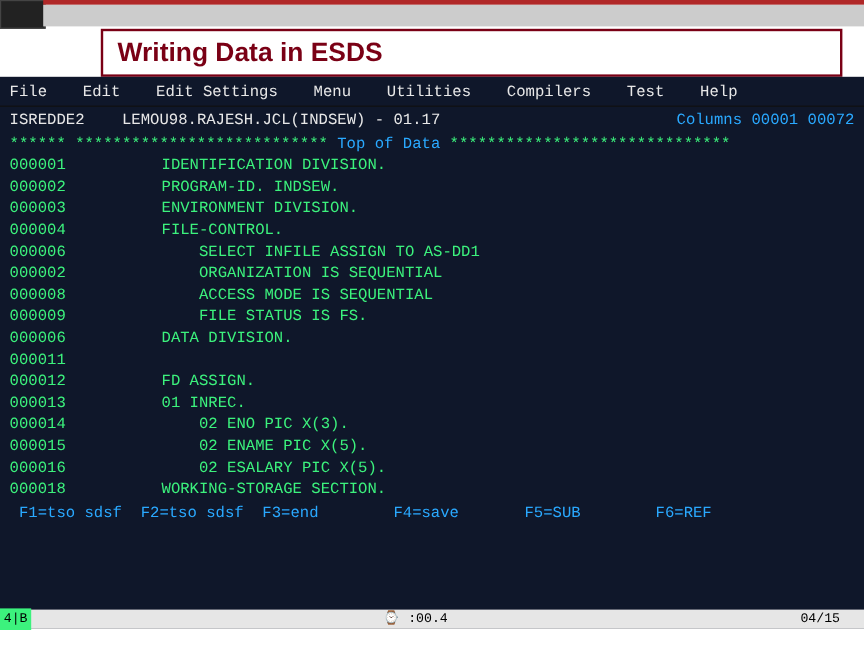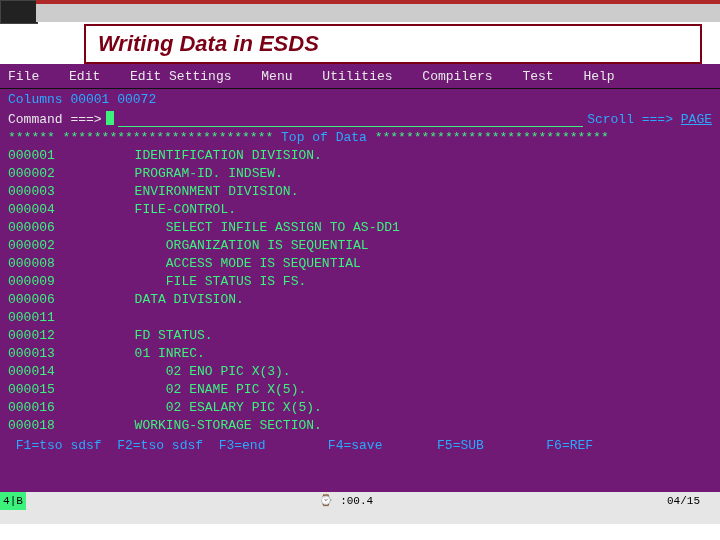--- a/index.html
+++ b/index.html
@@ -1,40 +1,40 @@
 <!DOCTYPE html>
 <html><head>
 <meta charset="utf-8">
 <style>
   html,body{margin:0;padding:0;width:720px;height:540px;background:#f0f0f0;font-family:sans-serif;overflow:hidden}
   .slide{position:relative;width:720px;height:540px;background:#fff}
   .corner-block{position:absolute;left:0;top:0;width:36px;height:22px;background:#222;border:1px solid #444}
   .red-strip{position:absolute;left:36px;right:0;top:0;height:4px;background:#b02828}
   .gray-strip{position:absolute;left:36px;right:0;top:4px;height:18px;background:#ccc}
   .title-bar{position:absolute;left:84px;right:18px;top:24px;height:36px;border:2px solid #7a0015;background:#fff;display:flex;align-items:center;padding-left:12px}
-  .title-txt{font-size:22px;font-weight:bold;font-style:italic;color:#7a0015}
-  .term{position:absolute;left:0;top:64px;width:720px;height:460px;background:#701a75;font-family:"Courier New",monospace;font-size:13px;line-height:18px;color:#3cf27d}
+  .title-txt{font-size:22px;font-weight:bold;color:#7a0015}
+  .term{position:absolute;left:0;top:64px;width:720px;height:460px;background:#0f172a;font-family:"Courier New",monospace;font-size:13px;line-height:18px;color:#3cf27d}
   .term .menu{color:#e8e8e8;padding:4px 8px 2px 8px;border-bottom:1px solid #111}
   .term .menu span{margin-right:22px;cursor:pointer}
   .term .hdr{padding:2px 8px;display:flex;justify-content:space-between}
   .term .hdr .ds{color:#e8e8e8}
   .term .hdr .cols{color:#2aa9ff}
   .term .cmdline{padding:0 8px;display:flex}
   .term .cmdline .lbl{color:#e8e8e8}
   .term .cmdline .cursor{display:inline-block;width:8px;height:14px;background:#3cf27d;margin-left:4px;vertical-align:-2px}
   .term .cmdline .inp{flex:1;border-bottom:1px solid #3cf27d;margin:0 4px;height:15px}
   .term .scroll{color:#2aa9ff;white-space:pre}
   .term .topdata{padding:0 8px;color:#2aa9ff;white-space:pre}
   .term .topdata .stars{color:#3cf27d}
   .code{padding:0 8px}
   .code .row{display:flex;white-space:pre}
   .code .ln{color:#3cf27d;width:72px}
   .code .tx{color:#3cf27d}
   .fkeys{padding:2px 8px;color:#2aa9ff;white-space:pre}
-  .status{position:absolute;left:0;right:0;bottom:0;height:32px;background:#e6e6e6;color:#000;font-family:"Courier New",monospace;font-size:11px;display:flex;align-items:flex-start}
+  .status{position:absolute;left:0;right:0;bottom:0;height:16px;background:#e6e6e6;color:#000;font-family:"Courier New",monospace;font-size:11px;display:flex;align-items:center}
   .status .l{width:26px;background:#3cf27d;color:#000;text-align:center}
   .status .c{flex:1;text-align:center}
   .status .r{padding-right:20px}
 </style>
 </head>
 <body>
 
 <div class="slide">
   <div class="corner-block"></div>
   <div class="red-strip"></div>
@@ -50,44 +50,45 @@
       <span>Edit</span>
       <span>Edit Settings</span>
       <span>Menu</span>
       <span>Utilities</span>
       <span>Compilers</span>
       <span>Test</span>
       <span>Help</span>
     </div>
 
     <div class="hdr">
+      <div>
+        <span class="ds">ISREDDE2</span>
+        <span>&nbsp;&nbsp;</span>
+        <span class="ds">LEMOU98.RAJESH.JCL(INDSEW)</span>
+        <span class="ds"> </span>
+        <span class="ds">- 01.17</span>
+      </div>
       <div class="cols">Columns 00001 00072</div>
     </div>
 
-    <div class="cmdline">
-      <span class="lbl">Command ===&gt;</span>
-      <span class="cursor"></span>
-      <span class="inp"></span>
-      <span class="scroll"><span>Scroll ===&gt;</span> <u>PAGE</u></span>
-    </div>
 
     <div class="topdata"><span class="stars">****** ***************************</span><span> Top of Data </span><span class="stars">******************************</span></div>
 
     <div class="code" id="code">
         <div class="row"><span class="ln">000001</span><span class="tx">       IDENTIFICATION DIVISION.</span></div>
         <div class="row"><span class="ln">000002</span><span class="tx">       PROGRAM-ID. INDSEW.</span></div>
         <div class="row"><span class="ln">000003</span><span class="tx">       ENVIRONMENT DIVISION.</span></div>
         <div class="row"><span class="ln">000004</span><span class="tx">       FILE-CONTROL.</span></div>
         <div class="row"><span class="ln">000006</span><span class="tx">           SELECT INFILE ASSIGN TO AS-DD1</span></div>
         <div class="row"><span class="ln">000002</span><span class="tx">           ORGANIZATION IS SEQUENTIAL</span></div>
         <div class="row"><span class="ln">000008</span><span class="tx">           ACCESS MODE IS SEQUENTIAL</span></div>
         <div class="row"><span class="ln">000009</span><span class="tx">           FILE STATUS IS FS.</span></div>
         <div class="row"><span class="ln">000006</span><span class="tx">       DATA DIVISION.</span></div>
         <div class="row"><span class="ln">000011</span></div>
-        <div class="row"><span class="ln">000012</span><span class="tx">       FD STATUS.</span></div>
+        <div class="row"><span class="ln">000012</span><span class="tx">       FD ASSIGN.</span></div>
         <div class="row"><span class="ln">000013</span><span class="tx">       01 INREC.</span></div>
         <div class="row"><span class="ln">000014</span><span class="tx">           02 ENO PIC X(3).</span></div>
         <div class="row"><span class="ln">000015</span><span class="tx">           02 ENAME PIC X(5).</span></div>
         <div class="row"><span class="ln">000016</span><span class="tx">           02 ESALARY PIC X(5).</span></div>
         <div class="row"><span class="ln">000018</span><span class="tx">       WORKING-STORAGE SECTION.</span></div>
       </div>
 
     <div class="fkeys"> F1=tso sdsf  F2=tso sdsf  F3=end        F4=save       F5=SUB        F6=REF</div>
 
     <div class="status">

